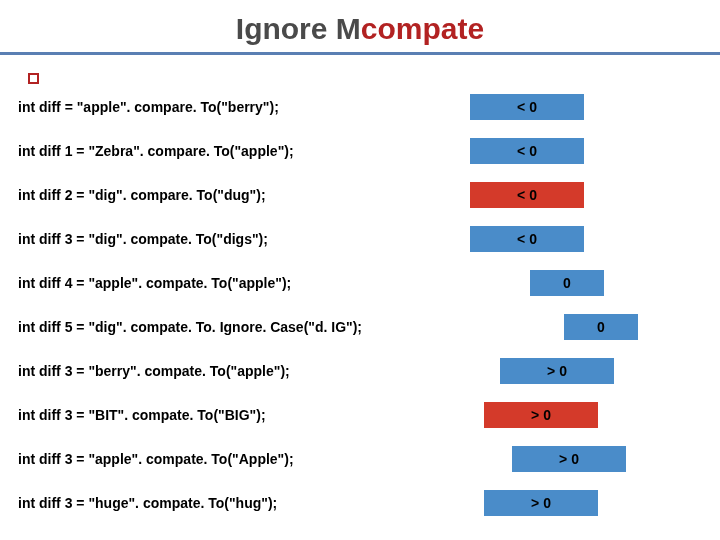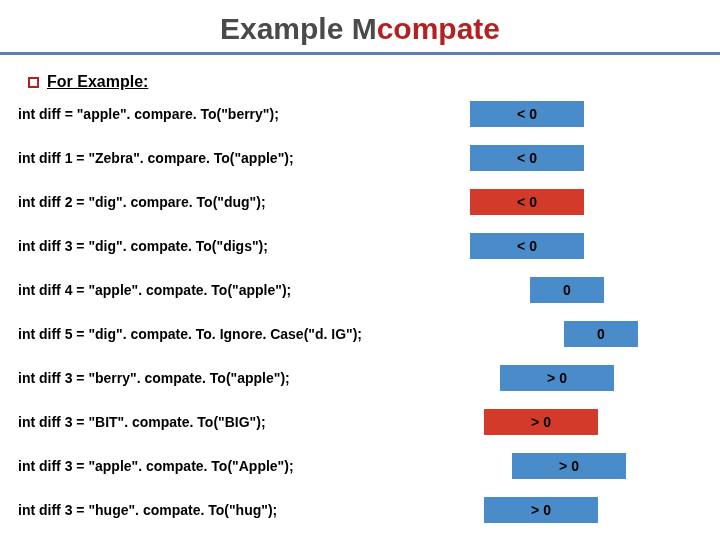--- a/index.html
+++ b/index.html
@@ -69,27 +69,26 @@
   .tag.red { background: #d43a2a; }
   .tag.wide { width: 114px; }
   .tag.narrow { width: 74px; }
   #rows { padding-top: 2px; }
   .space { height: 14px; }
 </style>
 </head>
 <body>
 
 <div class="title">
-  <span>Example M</span><span class="title-red">compate</span>
+  <span>Ignore M</span><span class="title-red">compate</span>
 </div>
 <div class="underline"></div>
 
 <div class="bullet-row">
   <span class="bullet"></span>
-  <span class="bullet-text">For Example:</span>
 </div>
 
 <div id="rows">
     <div class="row">
       <span class="code">int diff = "apple". compare. To("berry");</span>
       <div class="tag  wide" style="left: 470px;">&lt; 0</div>
     </div>
     <div class="space"></div>
     <div class="row">
       <span class="code">int diff 1 = "Zebra". compare. To("apple");</span>

